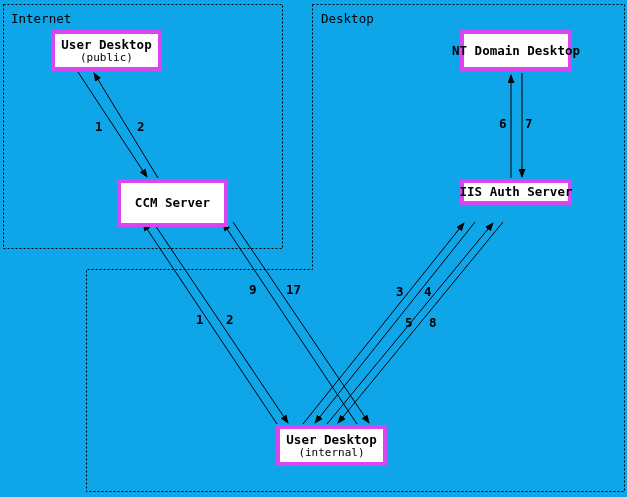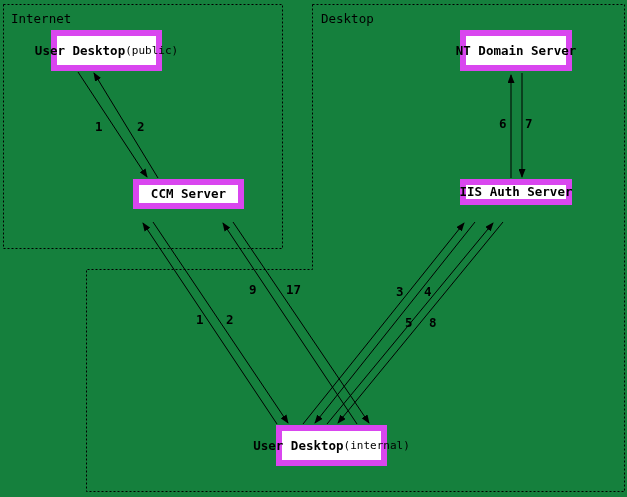--- a/index.html
+++ b/index.html
@@ -1,27 +1,27 @@
 <!DOCTYPE html>
 <html><head>
 <meta charset="utf-8">
 <style>
   html,body{margin:0;padding:0;background:#ffffff;}
   #canvas{
-    position:relative;width:627px;height:497px;background:#15803d;
+    position:relative;width:627px;height:497px;background:#0ea5e9;
     font-family:"DejaVu Sans Mono", monospace;color:#000;overflow:hidden;
   }
   #lines{position:absolute;left:0;top:0;z-index:1;}
   .zone-label{
     position:absolute;z-index:2;font-size:12.5px;font-weight:400;
     letter-spacing:0px;white-space:nowrap;
   }
   .node{
-    position:absolute;z-index:2;background:#ffffff;border:6px solid #d946ef;
-    box-sizing:border-box;display:flex;flex-direction:row;
+    position:absolute;z-index:2;background:#ffffff;border:4px solid #d946ef;
+    box-sizing:border-box;display:flex;flex-direction:column;
     align-items:center;justify-content:center;text-align:center;
   }
   .node .title{
     font-size:12.5px;font-weight:700;white-space:nowrap;line-height:14px;
   }
   .node .subtitle{
     font-size:11px;font-weight:400;white-space:nowrap;line-height:11px;
   }
   .node .subtitle:empty{display:none;}
   .flow-label{
@@ -63,26 +63,26 @@
   </svg>
 
   <div class="zone-label" style="left:11px;top:11px;">Internet</div>
   <div class="zone-label" style="left:321px;top:11px;">Desktop</div>
 
   <div class="node" style="left:51px;top:30px;width:111px;height:41px;">
     <div class="title">User Desktop</div>
     <div class="subtitle">(public)</div>
   </div>
 
-  <div class="node" style="left:133px;top:179px;width:111px;height:30px;align-items:center;">
+  <div class="node" style="left:117px;top:179px;width:111px;height:48px;align-items:center;">
     <div class="title">CCM Server</div>
   </div>
 
   <div class="node" style="left:460px;top:30px;width:112px;height:41px;">
-    <div class="title">NT Domain Server</div>
+    <div class="title">NT Domain Desktop</div>
   </div>
 
   <div class="node" style="left:460px;top:179px;width:112px;height:26px;">
     <div class="title">IIS Auth Server</div>
   </div>
 
   <div class="node" style="left:276px;top:425px;width:111px;height:41px;">
     <div class="title">User Desktop</div>
     <div class="subtitle">(internal)</div>
   </div>

